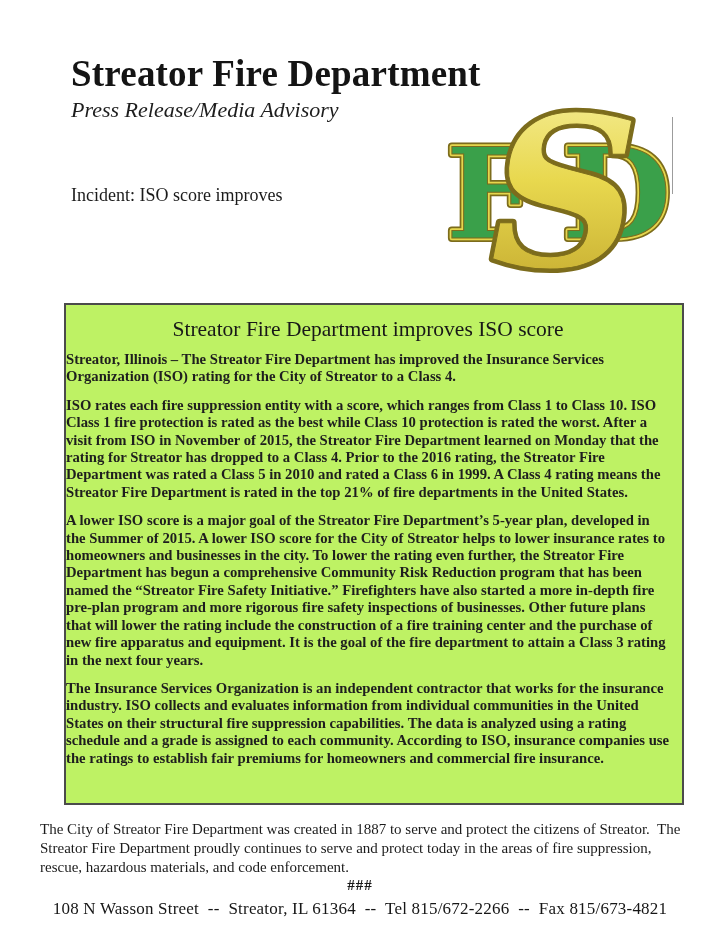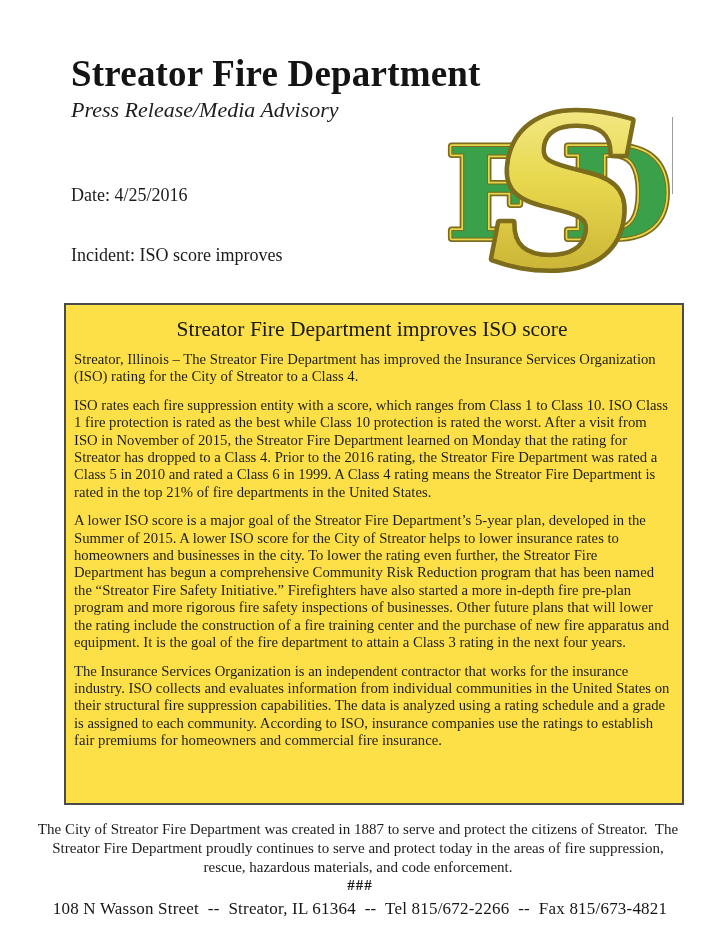--- a/index.html
+++ b/index.html
@@ -66,43 +66,43 @@
     background: #9c9c9c;
   }
   .release-box {
     position: absolute;
     left: 64px;
     top: 303px;
     width: 620px;
     min-height: 502px;
     box-sizing: border-box;
     border: 2px solid #4b4b4b;
-    background: #fde047;
-    padding: 10px 12px 6px 8px;
+    background: #bef264;
+    padding: 10px 12px 6px 0;
   }
   .release-heading {
     margin: 2px 0 9px 0;
     text-align: center;
     font-size: 21.5px;
     font-weight: 400;
     color: #181818;
   }
   .release-box p {
     margin: 0 0 11px 0;
     font-size: 14.7px;
     line-height: 17.4px;
     color: #1e1e1e;
+    font-weight: bold;
   }
   .footer-about {
     position: absolute;
-    left: 34px;
+    left: 40px;
     right: 38px;
     top: 820px;
     margin: 0;
-    text-align: center;
     font-size: 15px;
     line-height: 18.8px;
     white-space: pre-wrap;
   }
   .footer-end-mark {
     position: absolute;
     left: 0;
     right: 0;
     top: 877px;
     text-align: center;
@@ -134,21 +134,20 @@
 </head>
 <body>
 
 <div class="doc">
 
   <h1 class="page-title">Streator Fire Department</h1>
 
   <div class="page-subtitle">Press Release/Media Advisory</div>
 
   <div class="release-info">
-    <div>Date: 4/25/2016</div>
     <div>Incident: ISO score improves</div>
     <div class="spacer-line"></div>
     <div>Contact person:  Chief Gary Bird</div>
     <div>Phone: 815-672-2266</div>
   </div>
 
   <div class="logo-wrap">
     <svg width="232" height="172" viewBox="0 0 232 172">
       <defs>
         <linearGradient id="goldg" x1="0" y1="0" x2="0" y2="1">

